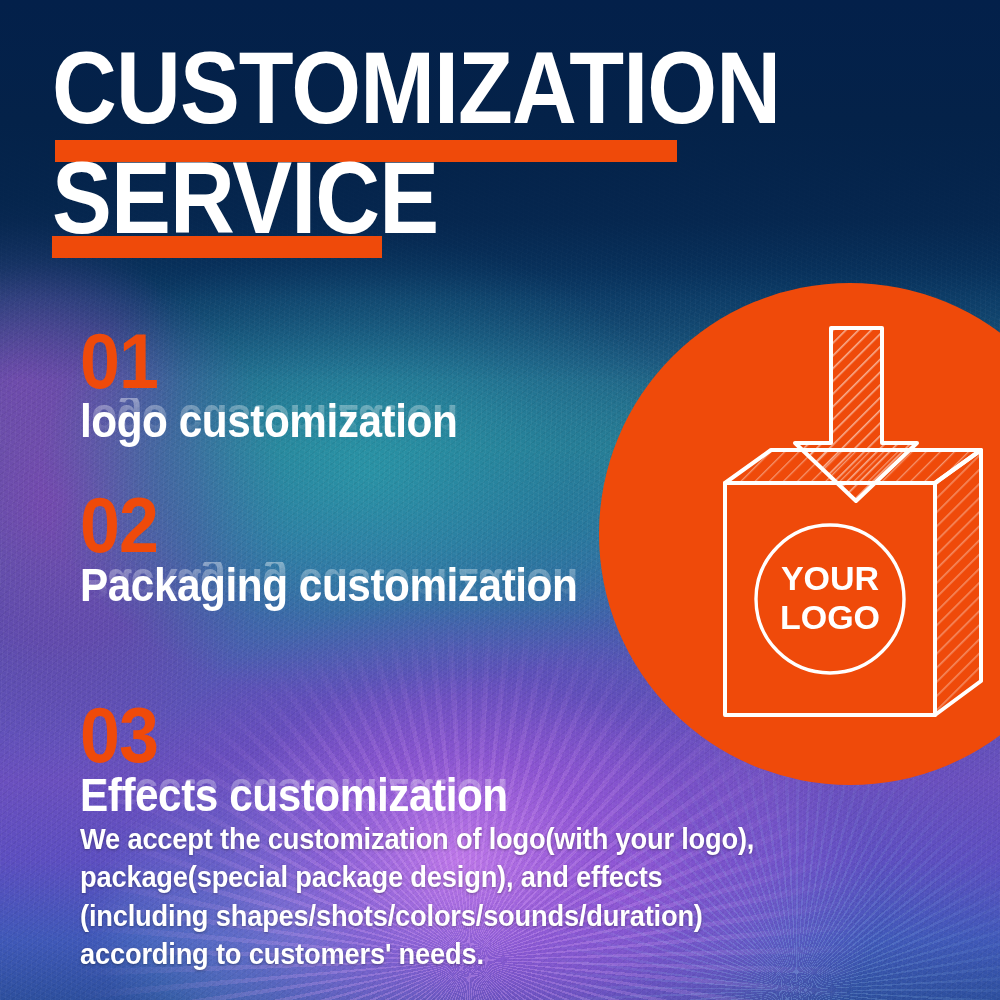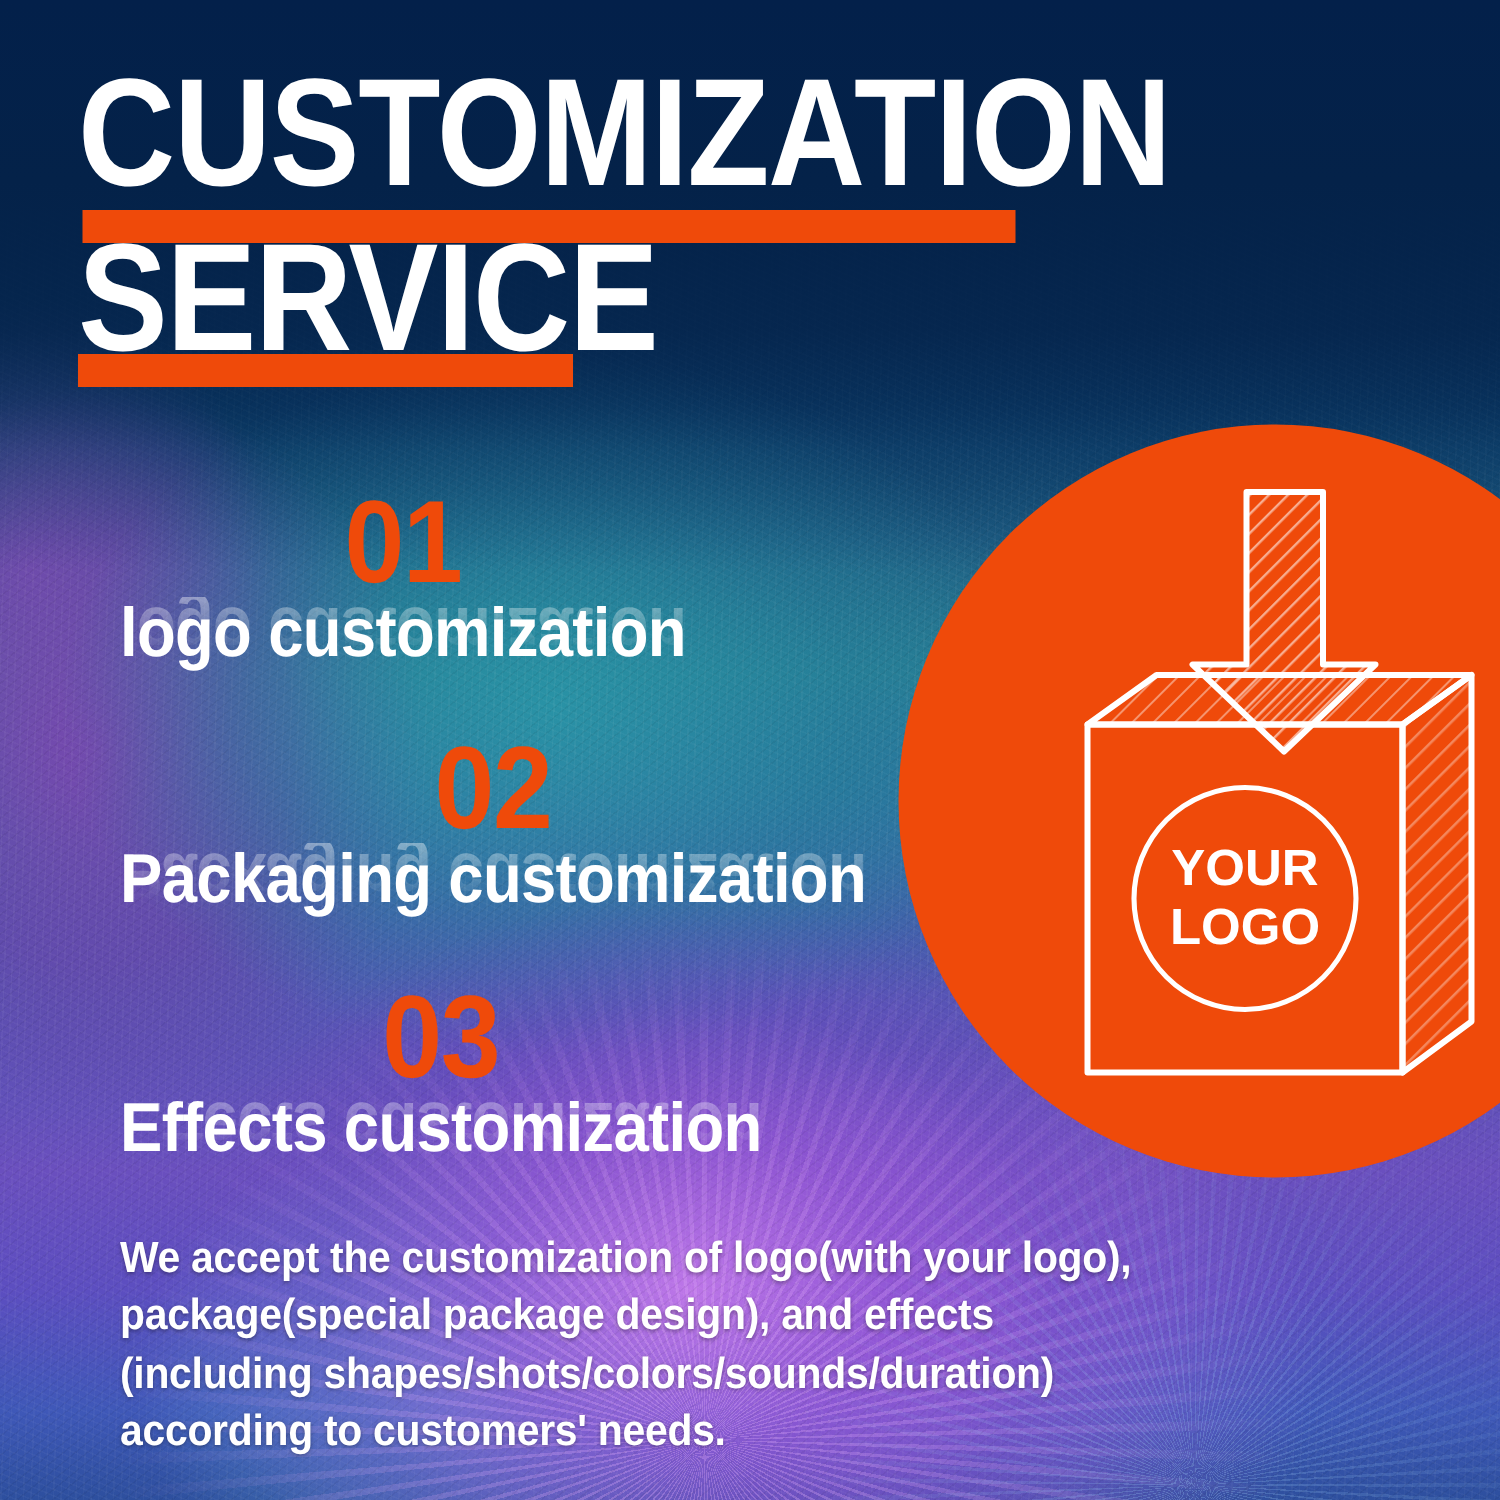--- a/index.html
+++ b/index.html
@@ -114,21 +114,21 @@
   .hl-2 { font-size: 102px; margin-top: 20px; }
   .hl-bar {
     position: absolute;
     background: #ef4a0a;
   }
   .hl-bar-1 { left: 55px; top: 140px; width: 622px; height: 22px; }
   .hl-bar-2 { left: 52px; top: 236px; width: 330px; height: 22px; }
   .hl-text-over { position: relative; z-index: 3; }
 
   
-  .item { position: absolute; left: 80px; text-align: center; }
+  .item { position: absolute; left: 80px; }
   .item-num {
     font-family: "Liberation Sans Narrow", "Liberation Sans", sans-serif;
     font-weight: 700;
     font-size: 78px;
     line-height: 0.82;
     color: #ef4a0a;
     transform: scaleX(0.92);
     transform-origin: left center;
     letter-spacing: -1px;
   }
@@ -158,21 +158,21 @@
     -webkit-mask-image: linear-gradient(180deg, rgba(0,0,0,0) 18%, rgba(0,0,0,0.55) 62%, #000 100%);
             mask-image: linear-gradient(180deg, rgba(0,0,0,0) 18%, rgba(0,0,0,0.55) 62%, #000 100%);
     position: absolute;
     left: 0;
     top: 100%;
     pointer-events: none;
   }
 
   .item-1 { top: 330px; }
   .item-2 { top: 494px; }
-  .item-3 { top: 660px; }
+  .item-3 { top: 704px; }
 
   
   .body-copy {
     position: absolute;
     left: 80px;
     top: 820px;
     width: 760px;
     font-family: "Liberation Sans Narrow", "Liberation Sans", sans-serif;
     font-weight: 700;
     font-size: 29px;

